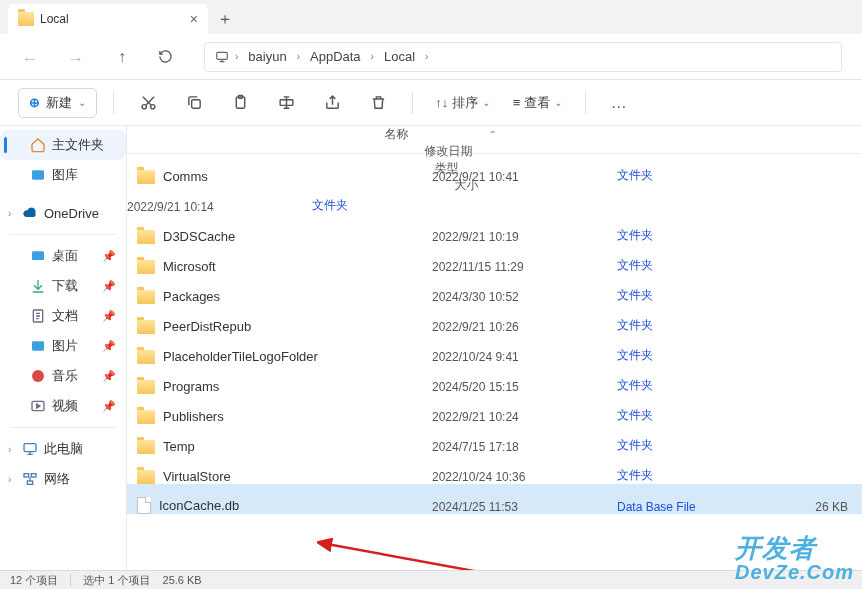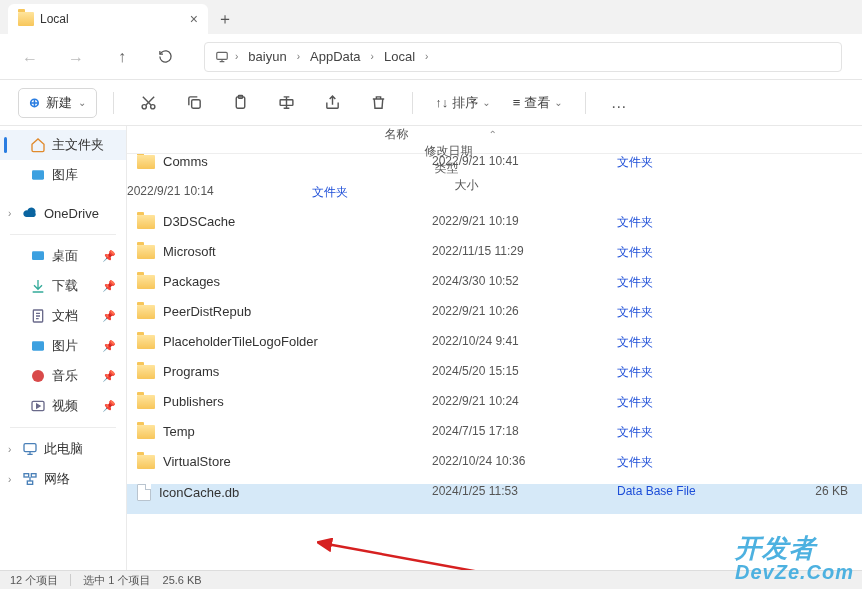--- a/index.html
+++ b/index.html
@@ -24,38 +24,38 @@
 .new-btn { display: flex; align-items: center; gap: 6px; border: 1px solid #d8d8d8; background: #fff; border-radius: 5px; padding: 5px 10px; font-size: 13px; color: #333; }
 .new-btn .plus { color: #2a7de1; font-weight: bold; }
 .tool-ico { width: 36px; height: 32px; display: flex; align-items: center; justify-content: center; color: #5b5b5b; }
 .tool-txt { display: flex; align-items: center; gap: 4px; font-size: 13px; color: #444; padding: 0 6px; }
 .tool-sep { width: 1px; height: 22px; background: #e0e0e0; margin: 0 6px; }
 .dots { letter-spacing: 2px; }
 
 
 .main { display: flex; height: 444px; background: #fff; }
 .sidebar { width: 170px; border-right: 1px solid #eaeaea; padding-top: 4px; font-size: 13px; color: #333; overflow: hidden; }
-.side-item { display: flex; align-items: center; gap: 6px; height: 30px; padding: 0 12px 0 22px; position: relative; }
+.side-item { display: flex; align-items: center; gap: 6px; height: 30px; padding: 0 12px 0 22px; position: relative; border-radius: 8px; }
 .side-item.top { padding-left: 30px; }
 .side-item.active { background: #eef4fb; }
 .side-item.active::before { content:""; position:absolute; left:4px; top:7px; width:3px; height:16px; background:#2a7de1; border-radius:2px; }
 .side-pin { position: absolute; right: 10px; color: #9aa; font-size: 11px; }
 .side-chev { position:absolute; left:8px; color:#888; font-size:10px; }
 .side-sep { height: 1px; background: #ececec; margin: 6px 10px; }
 .ico { width:16px; height:16px; display:inline-flex; align-items:center; justify-content:center; }
 
 
 .content { flex: 1; display: flex; flex-direction: column; }
 .cols { display: flex; height: 28px; align-items: center; border-bottom: 1px solid #eee; font-size: 12px; color: #555; flex-direction: column; }
 .c-name { width: 260px; padding-left: 20px; display:flex; align-items:center; gap:80px; }
 .c-date { width: 140px; }
 .c-type { width: 120px; }
 .c-size { width: 80px; }
 .rows { flex: 1; overflow: auto; position: relative; }
-.row { display: flex; align-items: flex-start; height: 30px; font-size: 13px; color: #333; gap: 45px; }
+.row { display: flex; align-items: flex-end; height: 30px; font-size: 13px; color: #333; gap: 45px; }
 .row.sel { background: #d6e9f8; }
 .r-name { width: 260px; padding-left: 10px; display: flex; align-items: center; gap: 8px; }
 .r-date { width: 140px; color: #555; font-size: 12px; }
 .r-type { width: 120px; color: #1d4ed8; font-size: 12px; }
 .r-size { width: 80px; color: #555; font-size: 12px; text-align: right; padding-right: 14px; }
 .folder-glyph { width:18px; height:14px; background: linear-gradient(#ffe49c,#f7c65a); border-radius: 1px; position: relative; }
 .folder-glyph::before { content:""; position:absolute; top:-3px; left:0; width:7px; height:3px; background:#f7c65a; border-radius:1px 1px 0 0; }
 .file-glyph { width:14px; height:17px; border:1px solid #b9c4cf; border-radius:1px; background:#fff; position:relative; }
 .file-glyph::after { content:""; position:absolute; top:-1px; right:-1px; width:5px; height:5px; background:#fff; border-left:1px solid #b9c4cf; border-bottom:1px solid #b9c4cf; }
 

